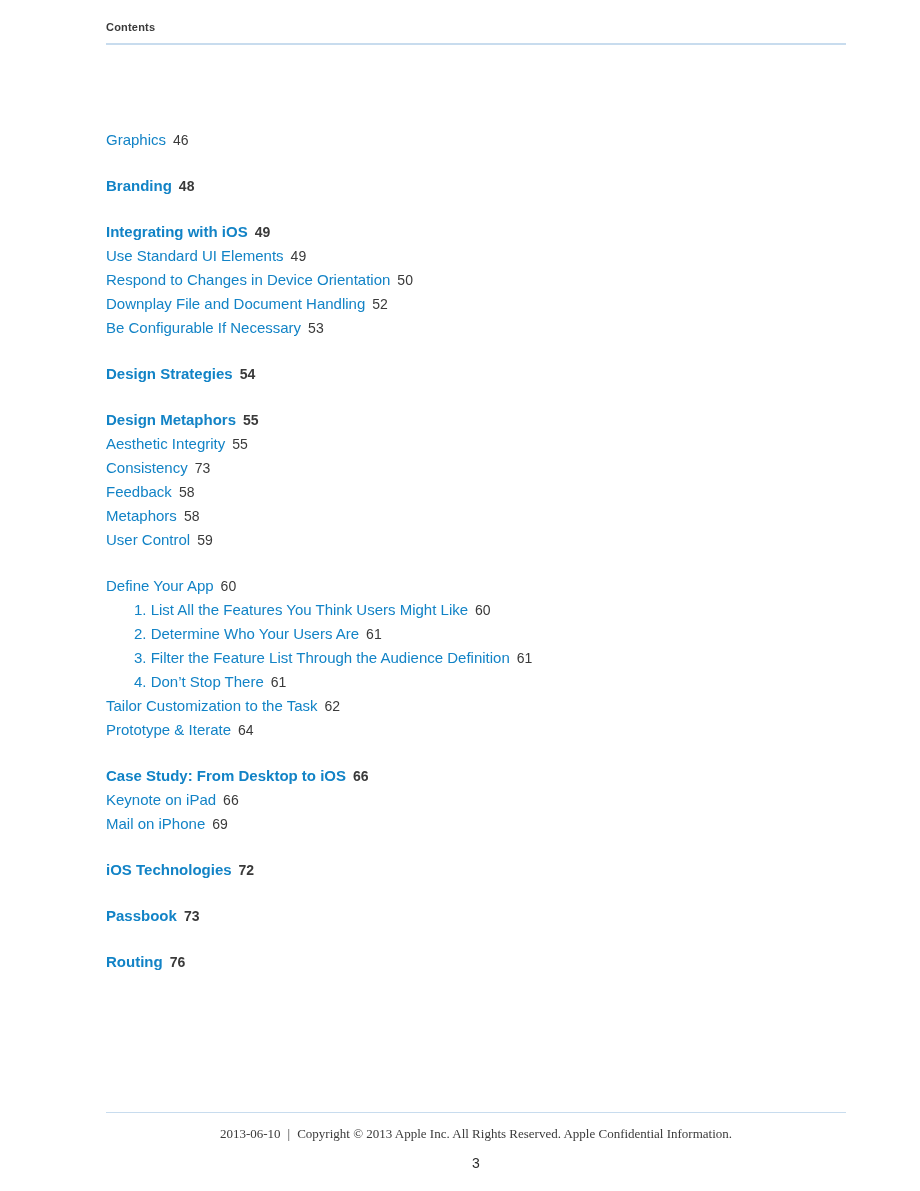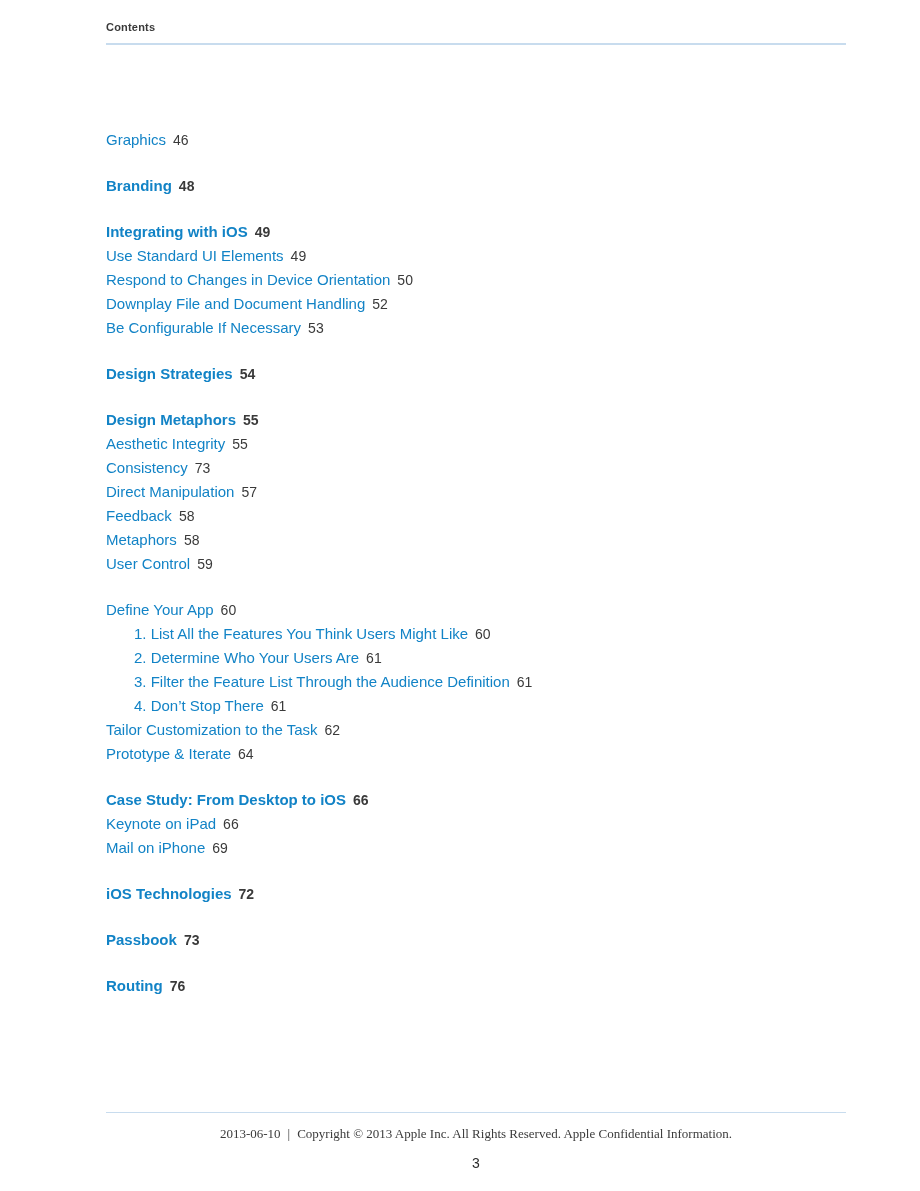--- a/index.html
+++ b/index.html
@@ -160,21 +160,20 @@
         <div class="toc-entry level-2"><span class="label">Downplay File and Document Handling</span><span class="pageno">52</span></div>
         <div class="toc-entry level-2"><span class="label">Be Configurable If Necessary</span><span class="pageno">53</span></div>
       </div>
       <div class="toc-group">
         <div class="toc-entry level-1"><span class="label">Design Strategies</span><span class="pageno">54</span></div>
       </div>
       <div class="toc-group">
         <div class="toc-entry level-1"><span class="label">Design Metaphors</span><span class="pageno">55</span></div>
         <div class="toc-entry level-2"><span class="label">Aesthetic Integrity</span><span class="pageno">55</span></div>
         <div class="toc-entry level-2"><span class="label">Consistency</span><span class="pageno">73</span></div>
-        <div class="toc-entry level-2"><span class="label">Direct Manipulation</span><span class="pageno">57</span></div>
         <div class="toc-entry level-2"><span class="label">Feedback</span><span class="pageno">58</span></div>
         <div class="toc-entry level-2"><span class="label">Metaphors</span><span class="pageno">58</span></div>
         <div class="toc-entry level-2"><span class="label">User Control</span><span class="pageno">59</span></div>
       </div>
       <div class="toc-group">
         <div class="toc-entry level-2"><span class="label">Define Your App</span><span class="pageno">60</span></div>
         <div class="toc-entry level-3"><span class="label">1. List All the Features You Think Users Might Like</span><span class="pageno">60</span></div>
         <div class="toc-entry level-3"><span class="label">2. Determine Who Your Users Are</span><span class="pageno">61</span></div>
         <div class="toc-entry level-3"><span class="label">3. Filter the Feature List Through the Audience Definition</span><span class="pageno">61</span></div>
         <div class="toc-entry level-3"><span class="label">4. Don’t Stop There</span><span class="pageno">61</span></div>

